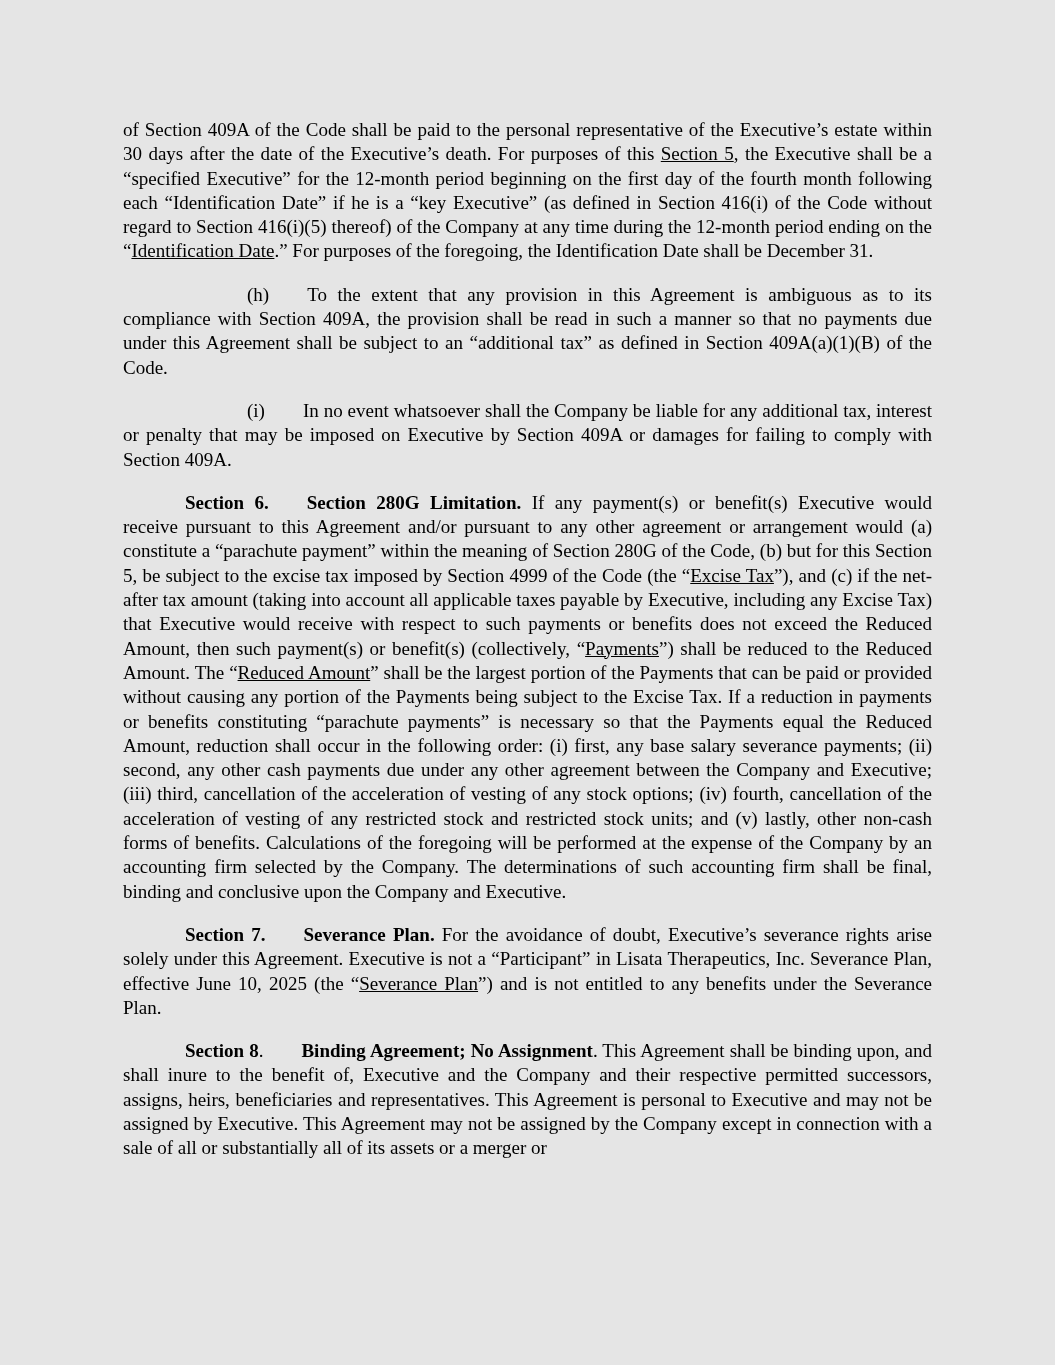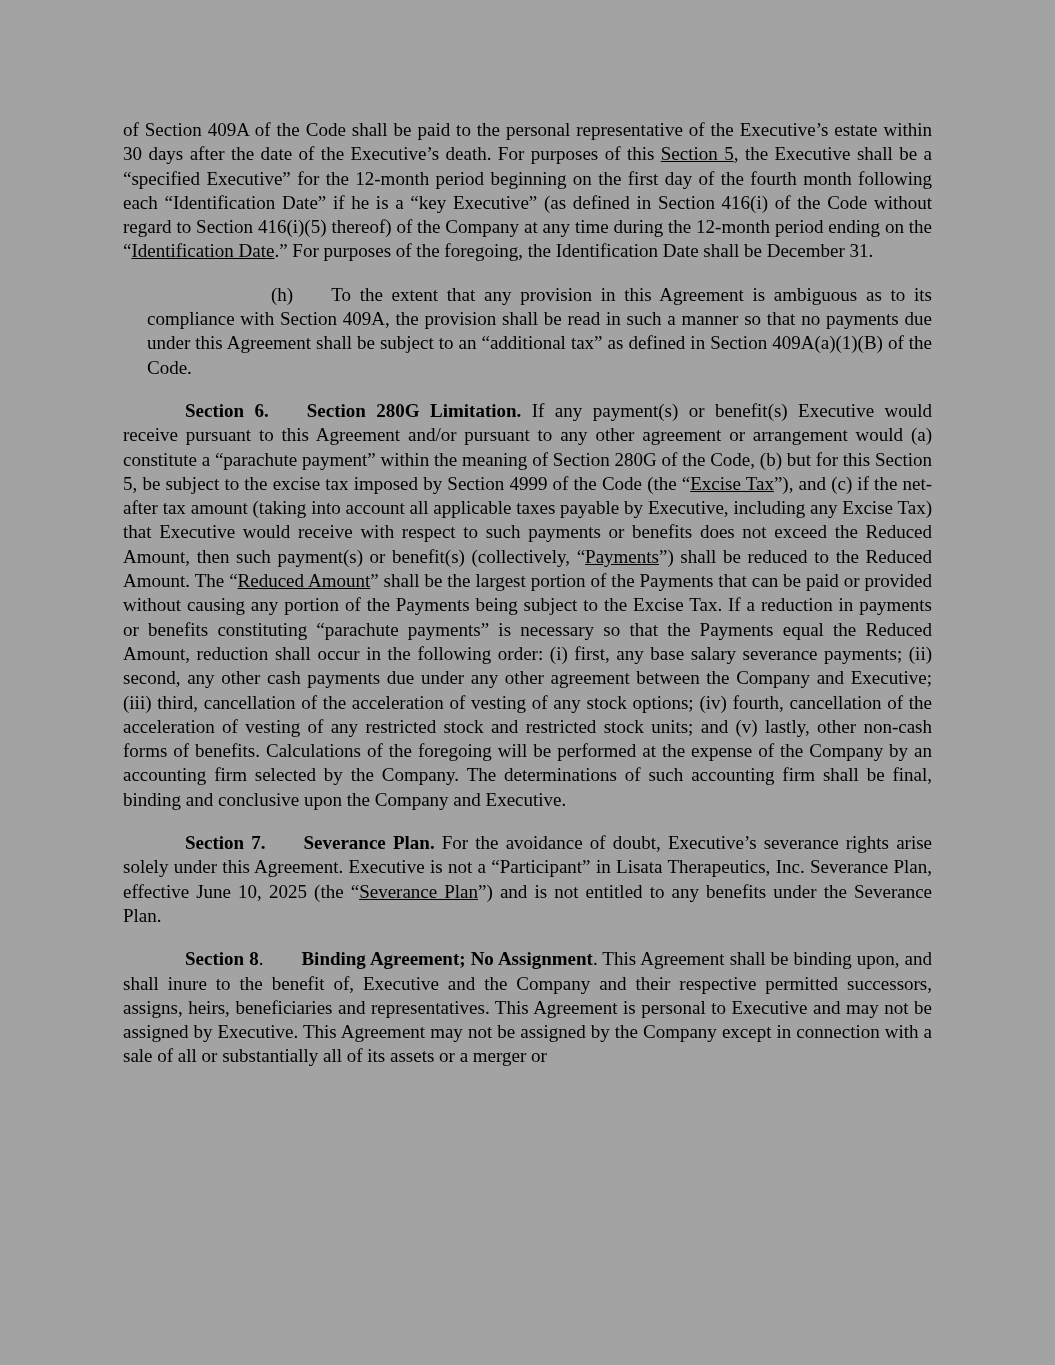--- a/index.html
+++ b/index.html
@@ -2,21 +2,21 @@
 <html><head>
 <meta charset="utf-8">
 <style>
   * { margin: 0; padding: 0; box-sizing: border-box; }
   html, body { background: #ffffff; }
   .page {
     position: relative;
     width: 1055px;
     height: 1365px;
     margin: 0 auto;
-    background: #a3a3a3;
+    background: #e5e5e5;
     padding: 118px 123px 0 123px;
     font-family: "Liberation Serif", "DejaVu Serif", serif;
     font-size: 19px;
     line-height: 24.3px;
     color: #000000;
     overflow: hidden;
   }
   .para {
     text-align: justify;
     margin-bottom: 19px;
@@ -25,18 +25,19 @@
   .i { }
   .u { text-decoration: underline; }
   .tab { display: inline-block; width: 38px; }
 </style>
 </head>
 <body>
 
 <div class="page">
   <div>
       <p class="para" style="text-indent: 0px;"><span>of Section 409A of the Code shall be paid to the personal representative of the Executive’s estate within 30 days after the date of the Executive’s death.  For purposes of this </span><span class="u">Section 5</span><span>, the Executive shall be a “specified Executive” for the 12-month period beginning on the first day of the fourth month following each “Identification Date” if he is a “key Executive” (as defined in Section 416(i) of the Code without regard to Section 416(i)(5) thereof) of the Company at any time during the 12-month period ending on the “</span><span class="u">Identification Date</span><span>.” For purposes of the foregoing, the Identification Date shall be December 31.</span></p>
-      <p class="para" style="text-indent: 124px; margin-left: 24px;"><span>(h)</span><span class="tab"></span><span>To the extent that any provision in this Agreement is ambiguous as to its compliance with Section 409A, the provision shall be read in such a manner so that no payments due under this Agreement shall be subject to an “additional tax” as defined in Section 409A(a)(1)(B) of the Code.</span></p>
+      <p class="para" style="text-indent: 124px;"><span>(h)</span><span class="tab"></span><span>To the extent that any provision in this Agreement is ambiguous as to its compliance with Section 409A, the provision shall be read in such a manner so that no payments due under this Agreement shall be subject to an “additional tax” as defined in Section 409A(a)(1)(B) of the Code.</span></p>
+      <p class="para" style="text-indent: 124px;"><span>(i)</span><span class="tab"></span><span>In no event whatsoever shall the Company be liable for any additional tax, interest or penalty that may be imposed on Executive by Section 409A or damages for failing to comply with Section 409A.</span></p>
       <p class="para" style="text-indent: 62px;"><span class="b">Section 6.</span><span class="tab"></span><span class="b i">Section 280G Limitation.</span><span>  If any payment(s) or benefit(s) Executive would receive pursuant to this Agreement and/or pursuant to any other agreement or arrangement would (a) constitute a “parachute payment” within the meaning of Section 280G of the Code, (b) but for this Section 5, be subject to the excise tax imposed by Section 4999 of the Code (the “</span><span class="u">Excise Tax</span><span>”), and (c) if the net-after tax amount (taking into account all applicable taxes payable by Executive, including any Excise Tax) that Executive would receive with respect to such payments or benefits does not exceed the Reduced Amount, then such payment(s) or benefit(s) (collectively, “</span><span class="u">Payments</span><span>”) shall be reduced to the Reduced Amount.  The “</span><span class="u">Reduced Amount</span><span>” shall be the largest portion of the Payments that can be paid or provided without causing any portion of the Payments being subject to the Excise Tax. If a reduction in payments or benefits constituting “parachute payments” is necessary so that the Payments equal the Reduced Amount, reduction shall occur in the following order: (i) first, any base salary severance payments; (ii) second, any other cash payments due under any other agreement between the Company and Executive; (iii) third, cancellation of the acceleration of vesting of any stock options; (iv) fourth, cancellation of the acceleration of vesting of any restricted stock and restricted stock units; and (v) lastly, other non-cash forms of benefits.  Calculations of the foregoing will be performed at the expense of the Company by an accounting firm selected by the Company.  The determinations of such accounting firm shall be final, binding and conclusive upon the Company and Executive.</span></p>
       <p class="para" style="text-indent: 62px;"><span class="b">Section 7.</span><span class="tab"></span><span class="b i">Severance Plan.</span><span>  For the avoidance of doubt, Executive’s severance rights arise solely under this Agreement.  Executive is not a “Participant” in Lisata Therapeutics, Inc. Severance Plan, effective June 10, 2025 (the “</span><span class="u">Severance Plan</span><span>”) and is not entitled to any benefits under the Severance Plan.</span></p>
       <p class="para" style="text-indent: 62px;"><span class="b">Section 8</span><span>.</span><span class="tab"></span><span class="b i">Binding Agreement</span><span class="b">;</span><span class="b i"> No Assignment</span><span>.  This Agreement shall be binding upon, and shall inure to the benefit of, Executive and the Company and their respective permitted successors, assigns, heirs, beneficiaries and representatives.  This Agreement is personal to Executive and may not be assigned by Executive.  This Agreement may not be assigned by the Company except in connection with a sale of all or substantially all of its assets or a merger or</span></p>
     </div>
 </div>
 
 </body></html>

